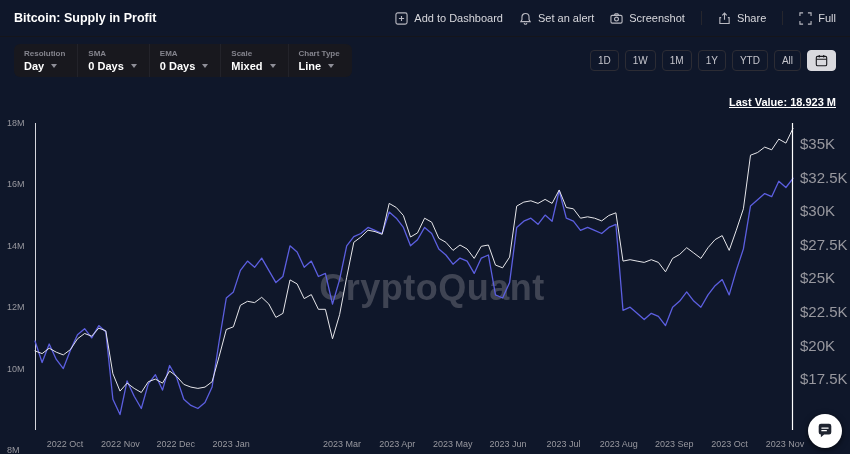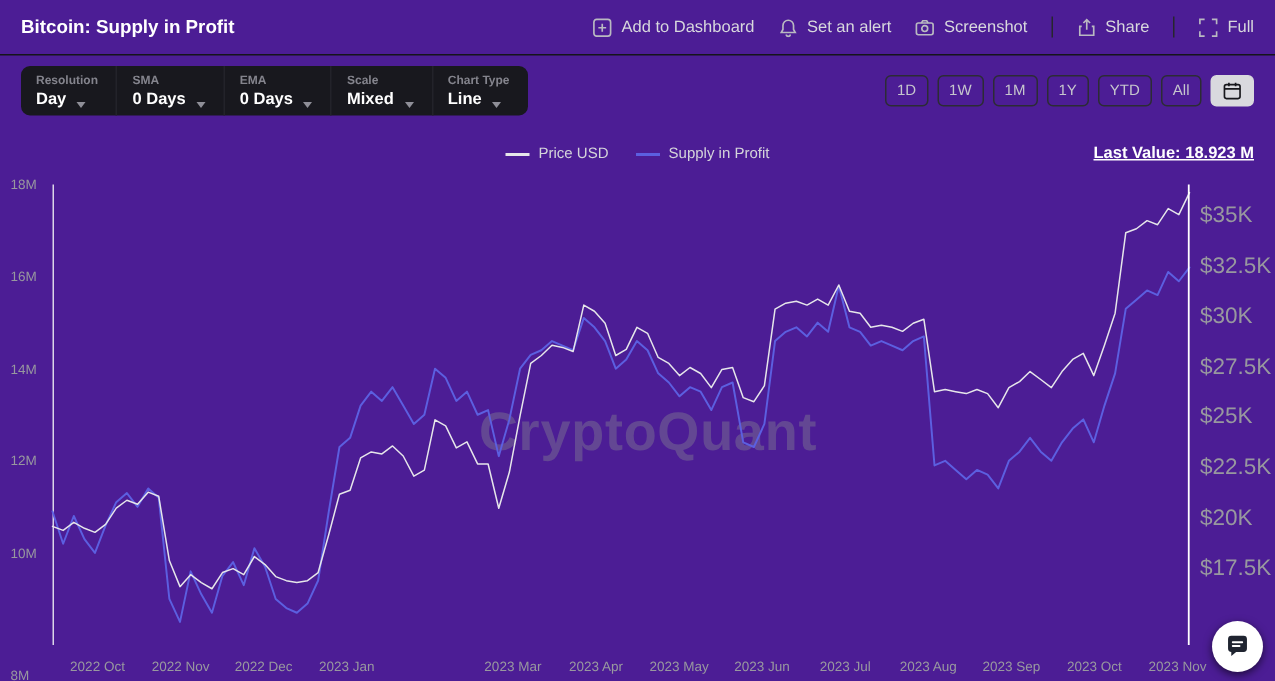--- a/index.html
+++ b/index.html
@@ -1,30 +1,30 @@
 <!DOCTYPE html>
 <html><head>
 <meta charset="utf-8">
 <style>
   *{box-sizing:border-box;}
   body{margin:0;background:#000;font-family:"Liberation Sans",sans-serif;}
-  .app{position:relative;width:850px;height:454px;background:#4c1d95;overflow:hidden;color:#e8e8ec;}
+  .app{position:relative;width:850px;height:454px;background:#0f172a;overflow:hidden;color:#e8e8ec;}
   .topbar{position:absolute;top:0;left:0;width:100%;height:37px;display:flex;align-items:center;justify-content:space-between;padding:0 14px;border-bottom:1px solid #15151a;}
   .title{font-size:12.5px;font-weight:bold;color:#ffffff;}
   .actions{display:flex;align-items:center;gap:16px;}
   .action{display:flex;align-items:center;gap:6px;background:none;border:none;color:#d8d8dd;font-size:11px;font-family:inherit;cursor:pointer;padding:0;}
   .icon{display:inline-flex;color:#b9b9c1;}
   .icon svg{width:13px;height:13px;display:block;}
   .vdiv{width:1px;height:14px;background:#26262d;}
   .toolbar{position:absolute;top:44px;left:14px;right:14px;display:flex;justify-content:space-between;align-items:center;}
   .controls{display:flex;background:#18181e;border-radius:6px;}
   .control{padding:5px 12px 5px 10px;border-right:1px solid #23232a;cursor:pointer;}
   .control:last-child{border-right:none;}
   .ctl-label{font-size:8px;color:#84848d;margin-bottom:2px;font-weight:bold;}
-  .ctl-value{display:flex;align-items:flex-end;gap:7px;font-size:11px;font-weight:bold;color:#fff;}
+  .ctl-value{display:flex;align-items:center;gap:7px;font-size:11px;font-weight:bold;color:#fff;}
   .chev{width:0;height:0;border-left:3.5px solid transparent;border-right:3.5px solid transparent;border-top:4px solid #8f8f98;}
   .ranges{display:flex;align-items:center;gap:6px;}
   .rbtn{min-width:26px;height:21px;padding:0 7px;background:transparent;border:1px solid #2c2c34;border-radius:4px;color:#c6c6cd;font-size:10px;font-family:inherit;cursor:pointer;display:flex;align-items:center;justify-content:center;}
   .rbtn.cal{background:#d9d9de;border-color:#d9d9de;color:#17171c;}
   .rbtn.cal .icon{color:#17171c;}
   .legend{position:absolute;top:97px;left:0;width:100%;display:flex;justify-content:center;gap:18px;z-index:4;}
   .leg{display:flex;align-items:center;gap:6px;font-size:10px;color:#d4d4da;cursor:pointer;}
   .swatch{display:inline-block;width:16px;height:2px;}
   .last-value{position:absolute;top:96px;right:14px;font-size:11px;font-weight:bold;color:#ffffff;text-decoration:underline;cursor:pointer;z-index:4;}
   #chart-svg{position:absolute;top:0;left:0;z-index:2;}
@@ -141,30 +141,20 @@
           <span class="icon">
             <svg viewBox="0 0 14 14">
               <rect x="1.4" y="2.6" width="11.2" height="10" rx="1.4" fill="none" stroke="currentColor" stroke-width="1.2"></rect>
               <path d="M1.4 5.6h11.2M4.6 1.2v2.6M9.4 1.2v2.6" stroke="currentColor" stroke-width="1.2" fill="none"></path>
             </svg>
           </span>
         </button>
       </div>
   </div>
 
-  <div class="legend" id="legend">
-      <span class="leg">
-        <i class="swatch" style="background: rgb(230, 230, 234);"></i>
-        <span>Price USD</span>
-      </span>
-      <span class="leg">
-        <i class="swatch" style="background: rgb(92, 95, 224);"></i>
-        <span>Supply in Profit</span>
-      </span>
-    </div>
   <span class="last-value">Last Value: 18.923 M</span>
 
   <div class="watermark">CryptoQuant</div>
   <svg id="chart-svg" width="850" height="454" viewBox="0 0 850 454">
       <line x1="35.5" y1="123" x2="35.5" y2="430" stroke="rgba(235,235,240,0.9)" stroke-width="1"></line>
       <polyline points="35.0,341.0 42.1,362.5 49.2,344.0 56.3,359.4 63.3,368.6 70.4,350.2 77.5,334.8 84.6,328.7 91.7,337.9 98.8,325.6 105.8,331.8 112.9,399.3 120.0,414.6 127.1,380.9 134.2,396.2 141.3,408.5 148.3,383.9 155.4,374.7 162.5,390.1 169.6,365.5 176.7,377.8 183.8,399.3 190.9,405.4 197.9,408.5 205.0,402.4 212.1,387.0 219.2,341.0 226.3,298.0 233.4,291.9 240.4,270.4 247.5,261.1 254.6,267.3 261.7,258.1 268.8,270.4 275.9,282.6 282.9,276.5 290.0,245.8 297.1,251.9 304.2,267.3 311.3,261.1 318.4,276.5 325.4,273.4 332.5,304.1 339.6,279.6 346.7,245.8 353.8,236.6 360.9,233.5 368.0,227.4 375.0,230.4 382.1,233.5 389.2,212.0 396.3,218.2 403.4,227.4 410.5,245.8 417.5,239.7 424.6,227.4 431.7,233.5 438.8,248.9 445.9,255.0 453.0,264.2 460.0,258.1 467.1,261.1 474.2,273.4 481.3,258.1 488.4,255.0 495.5,294.9 502.6,298.0 509.6,282.6 516.7,227.4 523.8,221.2 530.9,218.2 538.0,224.3 545.1,215.1 552.1,221.2 559.2,190.5 566.3,218.2 573.4,221.2 580.5,230.4 587.6,227.4 594.6,230.4 601.7,233.5 608.8,227.4 615.9,224.3 623.0,310.3 630.1,307.2 637.1,313.3 644.2,319.5 651.3,313.3 658.4,316.4 665.5,325.6 672.6,307.2 679.7,301.1 686.7,291.9 693.8,301.1 700.9,307.2 708.0,294.9 715.1,285.7 722.2,279.6 729.2,294.9 736.3,270.4 743.4,248.9 750.5,205.9 757.6,199.8 764.7,193.6 771.7,196.7 778.8,181.3 785.9,187.5 793.0,178.3" fill="none" stroke="#5c5fe0" stroke-width="1.3" stroke-linejoin="round" stroke-linecap="round"></polyline>
       <polyline points="35.0,350.9 42.1,353.6 49.2,348.2 56.3,352.2 63.3,354.9 70.4,349.6 77.5,338.8 84.6,333.5 91.7,336.2 98.8,328.1 105.8,330.8 112.9,373.7 120.0,391.1 127.1,383.1 134.2,388.4 141.3,392.5 148.3,381.7 155.4,379.1 162.5,383.1 169.6,371.0 176.7,376.4 183.8,384.4 190.9,387.1 197.9,388.4 205.0,387.1 212.1,381.7 219.2,356.3 226.3,329.5 233.4,326.8 240.4,305.3 247.5,301.3 254.6,302.6 261.7,297.3 268.8,304.0 275.9,317.4 282.9,313.4 290.0,279.9 297.1,283.9 304.2,298.6 311.3,294.6 318.4,309.3 325.4,309.3 332.5,338.8 339.6,314.7 346.7,277.2 353.8,242.3 360.9,237.0 368.0,230.2 375.0,231.6 382.1,234.3 389.2,203.4 396.3,207.5 403.4,215.5 410.5,237.0 417.5,232.9 424.6,218.2 431.7,222.2 438.8,238.3 445.9,242.3 453.0,250.4 460.0,245.0 467.1,249.0 474.2,258.4 481.3,246.3 488.4,245.0 495.5,265.1 502.6,267.8 509.6,257.1 516.7,206.1 523.8,202.1 530.9,200.8 538.0,203.4 545.1,199.4 552.1,203.4 559.2,190.0 566.3,207.5 573.4,208.8 580.5,218.2 587.6,216.8 594.6,218.2 601.7,220.9 608.8,215.5 615.9,212.8 623.0,261.1 630.1,259.7 637.1,261.1 644.2,262.4 651.3,259.7 658.4,262.4 665.5,271.8 672.6,258.4 679.7,254.4 686.7,247.7 693.8,253.0 700.9,258.4 708.0,247.7 715.1,239.6 722.2,235.6 729.2,250.4 736.3,230.2 743.4,208.8 750.5,155.2 757.6,152.5 764.7,147.1 771.7,149.8 778.8,139.1 785.9,143.1 793.0,128.4" fill="none" stroke="#e6e6ea" stroke-width="1" stroke-linejoin="round" stroke-linecap="round"></polyline>
       <line x1="792.5" y1="123" x2="792.5" y2="430" stroke="#ffffff" stroke-width="1.2"></line>
     </svg>
 

